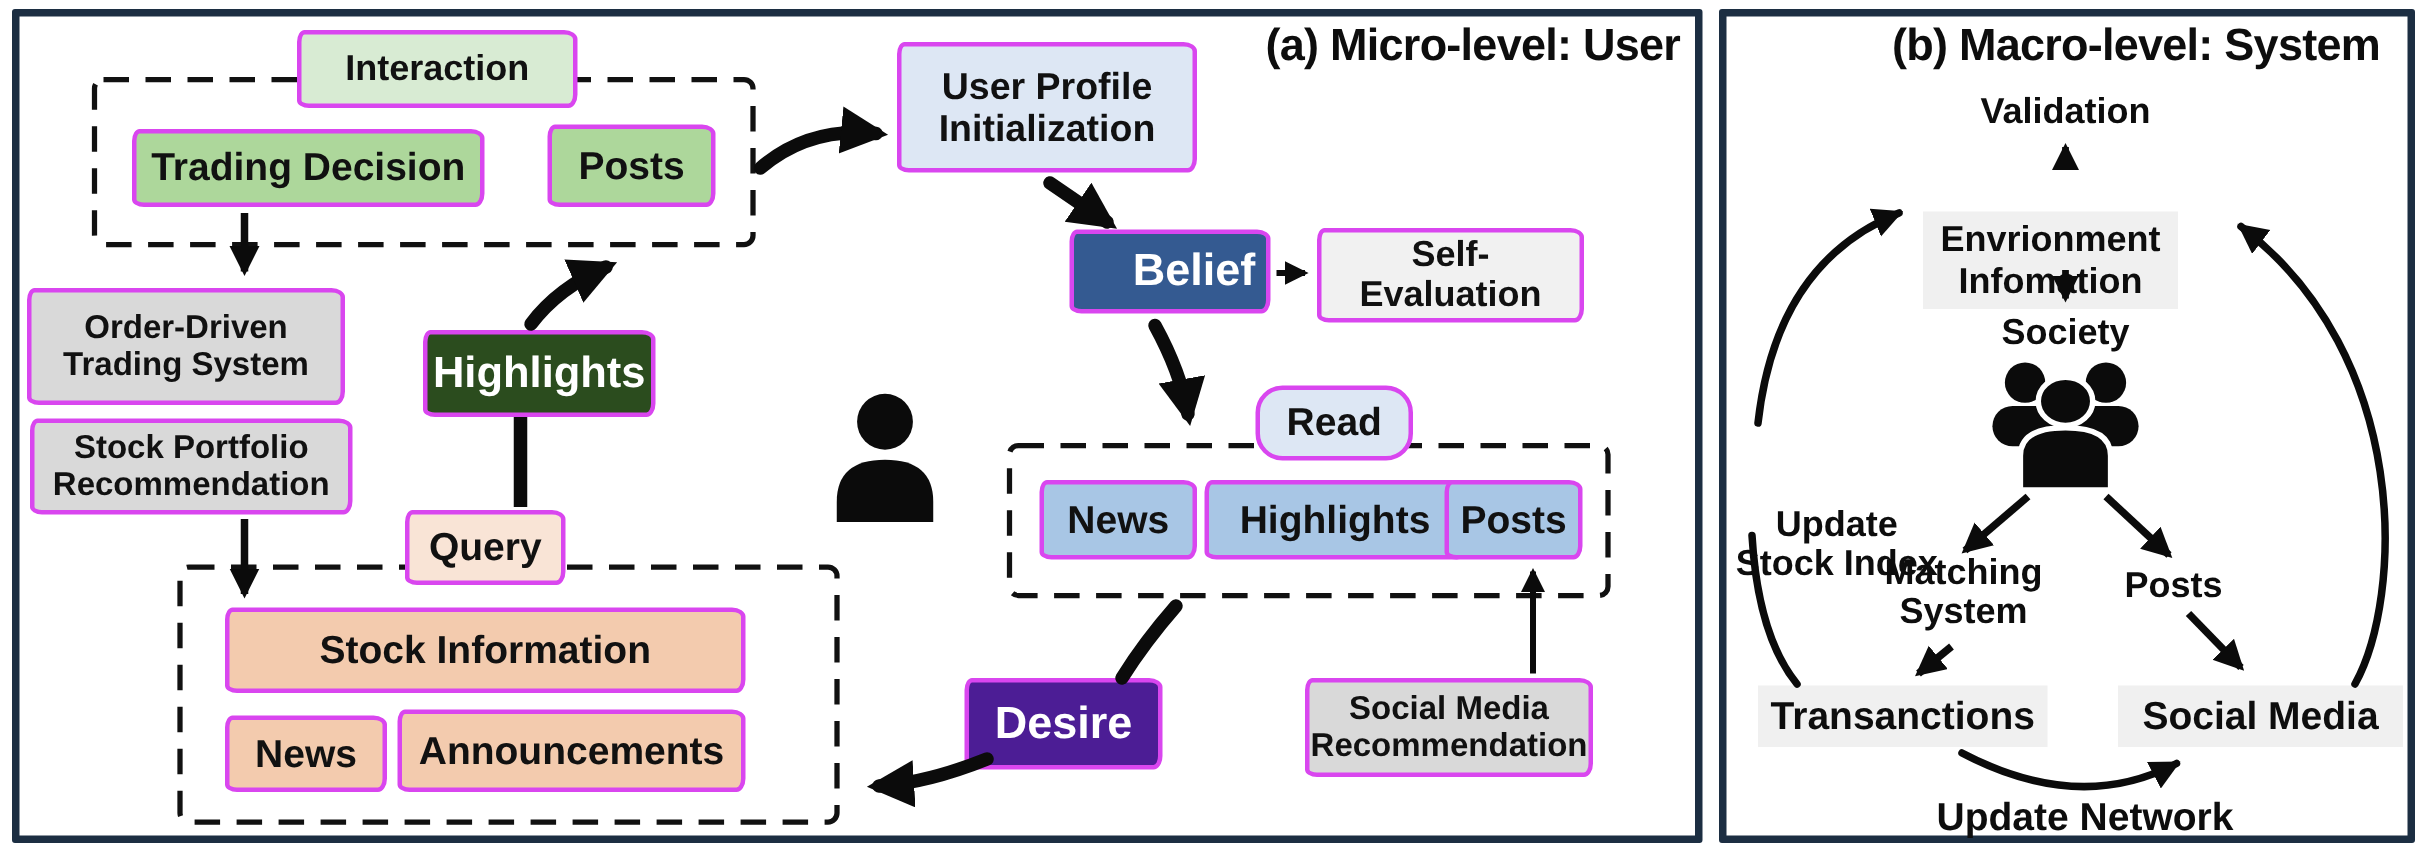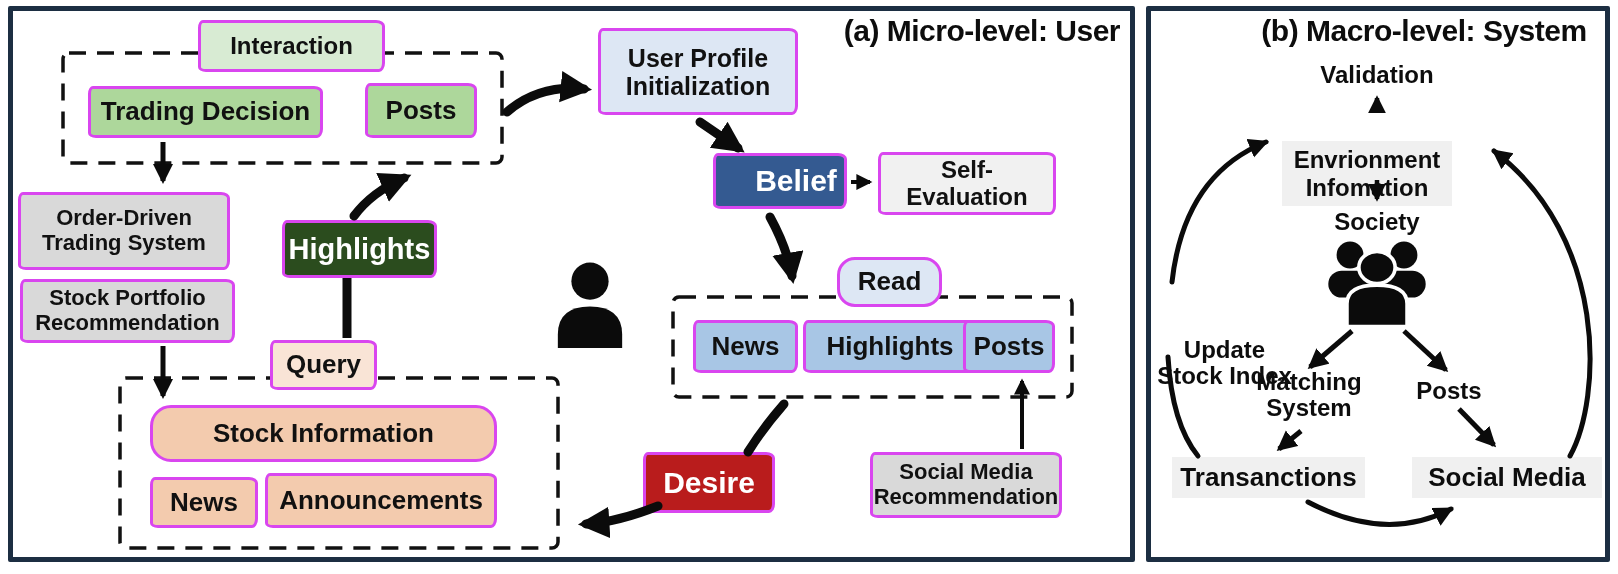--- a/index.html
+++ b/index.html
@@ -30,21 +30,21 @@
   .light-green{background:#d8ebd3;}
   .green{background:#adD79b;background:#add79b;}
   .dark-green{background:#2b4c1e;color:#fff;}
   .gray{background:#d9d9d9;}
   .light-gray{background:#f1f1f1;}
   .cream{background:#f9e4d6;}
   .peach{background:#f3cbae;}
   .pale-blue{background:#dde7f4;}
   .blue{background:#a8c6e5;}
   .dark-blue{background:#345a91;color:#fff;}
-  .rust{background:#b91c1c;color:#fff;}
+  .rust{background:#4c1d95;color:#fff;}
   .icon-wrap{position:absolute;z-index:2;}
   svg.layer{position:absolute;left:0;top:0;z-index:3;pointer-events:none;}
   svg.under{z-index:1;}
 </style>
 </head>
 <body>
 
 <div id="canvas">
 
   <div class="panel" style="left:8px;top:6px;width:1127px;height:556px;"></div>
@@ -61,21 +61,21 @@
   <div class="box light-green" style="left:198px;top:20px;width:187px;height:52px;font-size:24px;">Interaction</div>
   <div class="box green" style="left:88px;top:86px;width:235px;height:52px;font-size:26px;">Trading Decision</div>
   <div class="box green" style="left:365px;top:83px;width:112px;height:55px;font-size:26px;">Posts</div>
 
   <div class="box gray" style="left:18px;top:192px;width:212px;height:78px;font-size:22px;padding:0 8px;">Order-Driven Trading System</div>
   <div class="box gray" style="left:20px;top:279px;width:215px;height:64px;font-size:22px;padding:0 8px;">Stock Portfolio Recommendation</div>
 
   <div class="box dark-green" style="left:282px;top:220px;width:155px;height:58px;font-size:29px;">Highlights</div>
 
   <div class="box cream" style="left:270px;top:340px;width:107px;height:50px;font-size:26px;">Query</div>
-  <div class="box peach" style="left:150px;top:405px;width:347px;height:57px;font-size:26px;border-radius:21px;">Stock Information</div>
+  <div class="box peach" style="left:150px;top:405px;width:347px;height:57px;font-size:26px;">Stock Information</div>
   <div class="box peach" style="left:150px;top:477px;width:108px;height:51px;font-size:26px;">News</div>
   <div class="box peach" style="left:265px;top:473px;width:232px;height:55px;font-size:26px;">Announcements</div>
 
   <div class="box pale-blue" style="left:598px;top:28px;width:200px;height:87px;font-size:25px;padding:0 10px;">User Profile Initialization</div>
   <div class="box dark-blue" style="left:713px;top:153px;width:134px;height:56px;font-size:30px;padding-left:32px;">Belief</div>
   <div class="box light-gray" style="left:878px;top:152px;width:178px;height:63px;font-size:24px;">Self-Evaluation</div>
 
   <div class="box pale-blue" style="left:837px;top:257px;width:105px;height:50px;font-size:26px;border-radius:18px;">Read</div>
   <div class="box blue" style="left:693px;top:320px;width:105px;height:53px;font-size:26px;">News</div>
   <div class="box blue" style="left:803px;top:320px;width:174px;height:53px;font-size:26px;">Highlights</div>
@@ -108,20 +108,21 @@
     </svg>
   </div>
 
   <div class="plain-label" style="left:1152px;top:293px;width:145px;font-size:24px;margin-top:44px;">Update Stock Index</div>
   <div class="plain-label" style="left:1248px;top:369px;width:122px;font-size:24px;">Matching System</div>
   <div class="plain-label" style="left:1408px;top:378px;width:82px;font-size:24px;">Posts</div>
 
   <div class="soft" style="left:1172px;top:457px;width:193px;height:41px;font-size:26px;">Transanctions</div>
   <div class="soft" style="left:1412px;top:457px;width:190px;height:41px;font-size:26px;">Social Media</div>
 
+  <div class="plain-label" style="left:1290px;top:530px;width:200px;font-size:26px;">Update Network</div>
 
   <svg class="layer" width="1618" height="574" viewBox="0 0 1618 574">
     <defs>
       <marker id="ah" markerWidth="5" markerHeight="5" refX="3.4" refY="2" orient="auto">
         <path d="M0,0 L4,2 L0,4 Z" fill="#0b0b0b"></path>
       </marker>
       <marker id="ahb" markerWidth="4" markerHeight="4" refX="2.6" refY="1.75" orient="auto">
         <path d="M0,0 L3.5,1.75 L0,3.5 Z" fill="#0b0b0b"></path>
       </marker>
     </defs>

